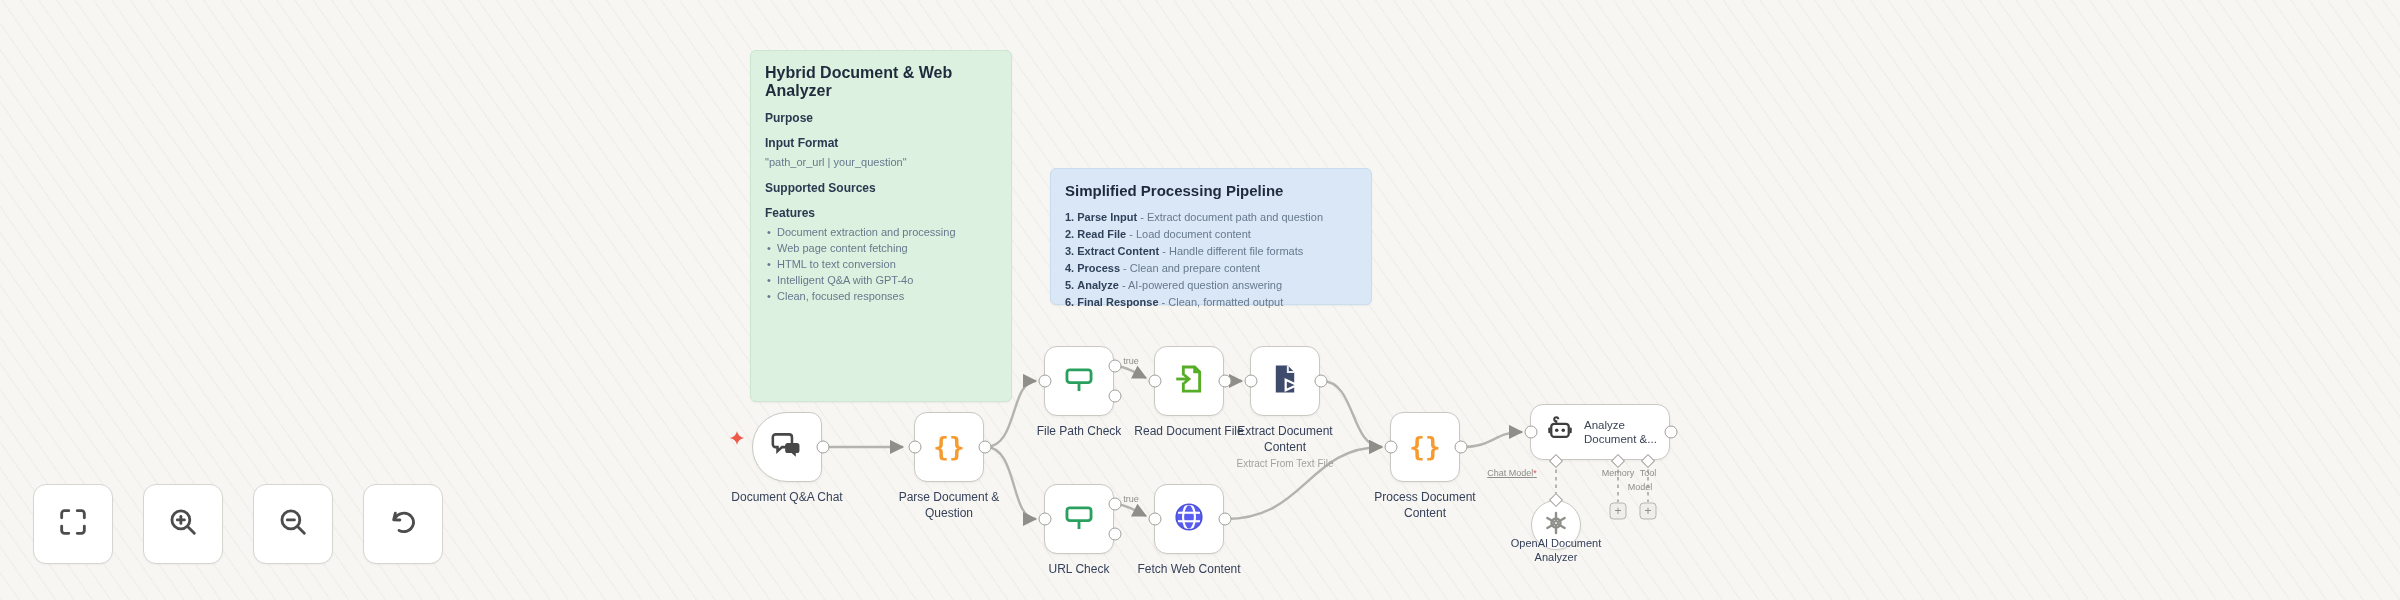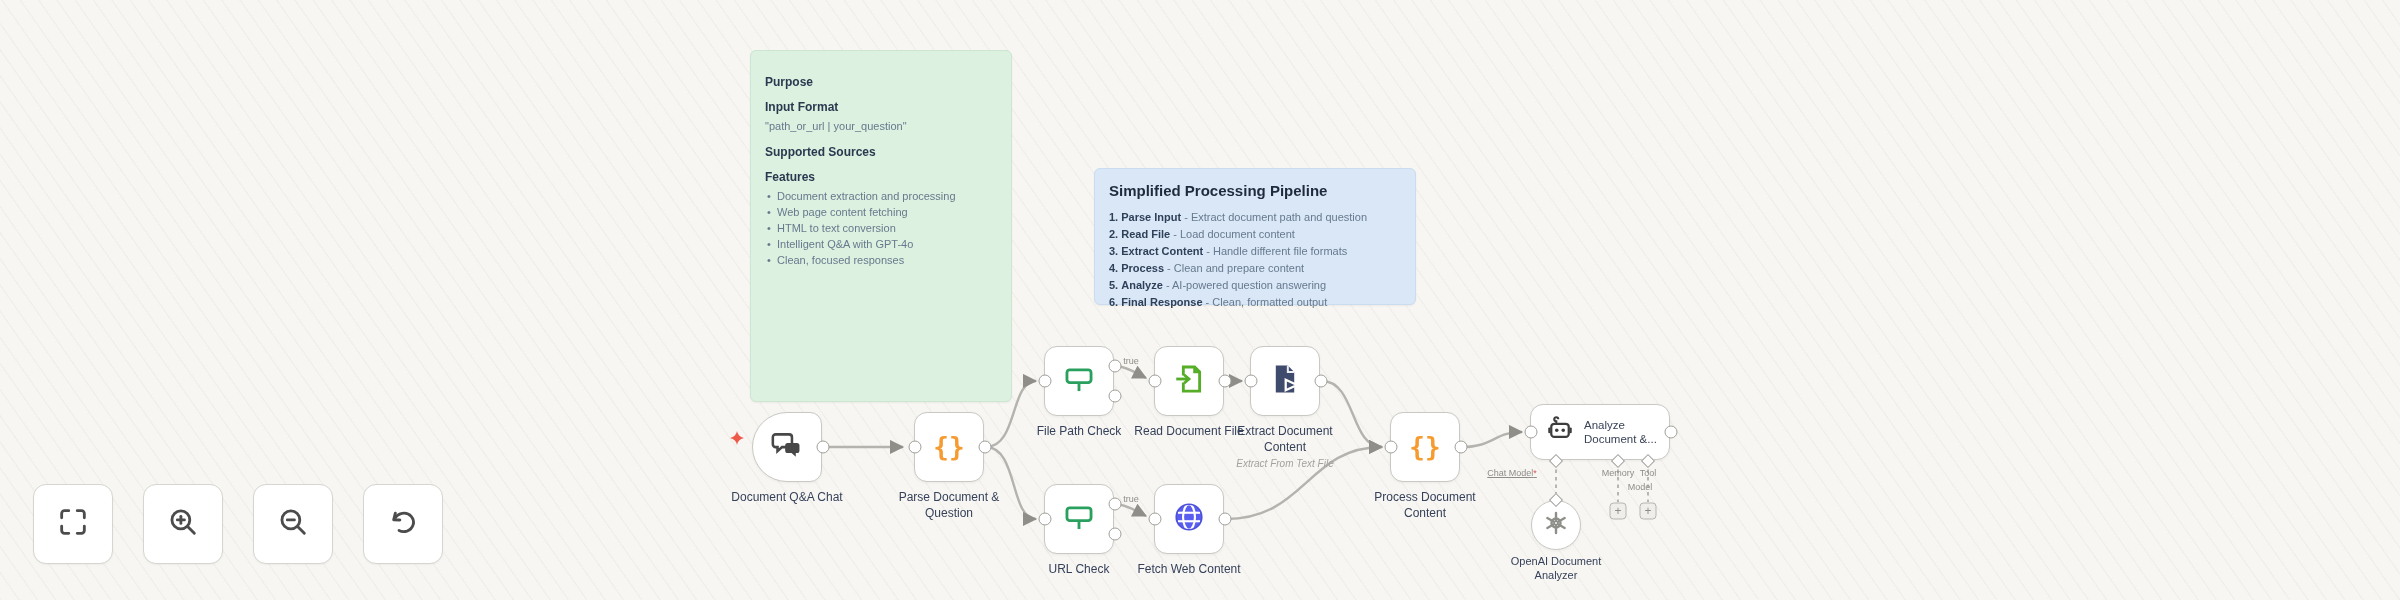--- a/index.html
+++ b/index.html
@@ -9,21 +9,21 @@
     background-color:#f7f6f2;
     background-image:repeating-linear-gradient(55deg, rgba(120,118,108,0.05) 0 1.5px, transparent 1.5px 15px);
   }
   svg.edges { position:absolute; left:0; top:0; pointer-events:none; }
   .edge { fill:none; stroke:#b4b3ae; stroke-width:2.4px; }
   .edge-dashed { fill:none; stroke:#b0afaa; stroke-width:1.8px; stroke-dasharray:3.5 4; }
 
   
   .sticky { position:absolute; border-radius:6px; padding:13px 14px; box-shadow:0 1px 2px rgba(0,0,0,0.05); }
   .sticky-green { background:#dcf1df; border:1px solid #cde6d2; }
-  .sticky-blue  { background:#d9e7f7; border:1px solid #c9dcf0;margin-left:44px; }
+  .sticky-blue  { background:#d9e7f7; border:1px solid #c9dcf0; }
   .sticky-title { font-size:16px; font-weight:bold; color:#1f2b3c; margin-bottom:10px; }
   .sticky h4 { font-size:12px; font-weight:bold; color:#2a3950; margin:11px 0 5px 0; }
   .sticky p  { font-size:11px; color:#67798e; line-height:1.4; }
   .sticky ul { list-style:none; }
   .sticky ul li { font-size:11px; color:#67798e; line-height:1.45; padding-left:12px; position:relative; }
   .sticky ul li::before { content:"•"; position:absolute; left:2px; color:#67798e; }
   .sticky strong { color:#3c4d66; font-weight:bold; }
   .steps { margin-top:10px; }
   .steps .step { font-size:11px; color:#67798e; line-height:1.55; }
   .steps .step b, .steps .step .num { color:#2f4058; font-weight:bold; }
@@ -38,21 +38,21 @@
   .node.trigger { border-radius:38px 13px 13px 38px; }
   .node.agent { width:140px; height:56px; justify-content:flex-start; padding-left:14px; gap:9px; }
   .node.round { width:50px; height:50px; border-radius:50%; }
   .curly { font-size:26px; font-weight:bold; color:#f59b30; line-height:1; font-family:"DejaVu Sans Mono", monospace; }
   .agent-text { font-size:11.5px; color:#3a4357; line-height:1.25; font-weight:normal; text-align:left; }
 
   .node-label {
     position:absolute; transform:translateX(-50%); text-align:center;
     font-size:12px; color:#36415a; line-height:1.3; white-space:nowrap;
   }
-  .node-sub { position:absolute; transform:translateX(-50%); text-align:center; font-size:10px; color:#a3a29d; white-space:nowrap;font-style:italic; }
+  .node-sub { position:absolute; transform:translateX(-50%); text-align:center; font-size:10px; color:#a3a29d; white-space:nowrap; }
 
   .port {
     position:absolute; width:13px; height:13px; border-radius:50%;
     background:#fff; border:1.8px solid #a09f9a; transform:translate(-50%,-50%);
   }
   .diamond {
     position:absolute; width:10px; height:10px; background:#fff;
     border:1.6px solid #a09f9a; transform:translate(-50%,-50%) rotate(45deg);
   }
   .port-label { position:absolute; transform:translateX(-50%); font-size:9px; color:#8e8d88; white-space:nowrap; }
@@ -91,20 +91,21 @@
     <path class="edge" d="M1228 381 L1242 381" marker-end="url(#arr)"></path>
     <path class="edge" d="M1322 381 C1356 381 1350 447 1382 447" marker-end="url(#arr)"></path>
     <path class="edge" d="M1226 519 C1305 519 1308 447 1382 447" marker-end="url(#arr)"></path>
     <path class="edge" d="M1462 447 C1494 447 1494 432 1522 432" marker-end="url(#arr)"></path>
     <path class="edge-dashed" d="M1556 462 L1556 496"></path>
     <path class="edge-dashed" d="M1618 462 L1618 502"></path>
     <path class="edge-dashed" d="M1648 462 L1648 502"></path>
   </svg>
 
   <div class="sticky sticky-green" style="left:750px; top:50px; width:262px; height:352px;">
+    <div class="sticky-title">Hybrid Document &amp; Web Analyzer</div>
     <h4>Purpose</h4>
     <h4>Input Format</h4>
     <p>"path_or_url | your_question"</p>
     <h4>Supported Sources</h4>
     <ul>
     </ul>
     <h4>Features</h4>
     <ul>
       <li>Document extraction and processing</li>
       <li>Web page content fetching</li>
@@ -267,21 +268,21 @@
           <path transform="rotate(120)" d="M0 -2 L0 -10"></path>
           <path transform="rotate(180)" d="M0 -2 L0 -10"></path>
           <path transform="rotate(240)" d="M0 -2 L0 -10"></path>
           <path transform="rotate(300)" d="M0 -2 L0 -10"></path>
           <circle cx="0" cy="0" r="4.5"></circle>
         </g>
       </svg>
     </span>
   </div>
   <span class="diamond" style="left:1556px; top:500px;"></span>
-  <div class="node-label" style="left:1556px; top:554px; font-size:11px;">
+  <div class="node-label" style="left:1556px; top:536px; font-size:11px;">
     <div>OpenAI Document</div>
       <div>Analyzer</div>
   </div>
 
   <span class="port" style="left:823px; top:447px;"></span>
   <span class="port" style="left:915px; top:447px;"></span>
   <span class="port" style="left:985px; top:447px;"></span>
   <span class="port" style="left:1045px; top:381px;"></span>
   <span class="port" style="left:1115px; top:366px;"></span>
   <span class="port" style="left:1115px; top:396px;"></span>

